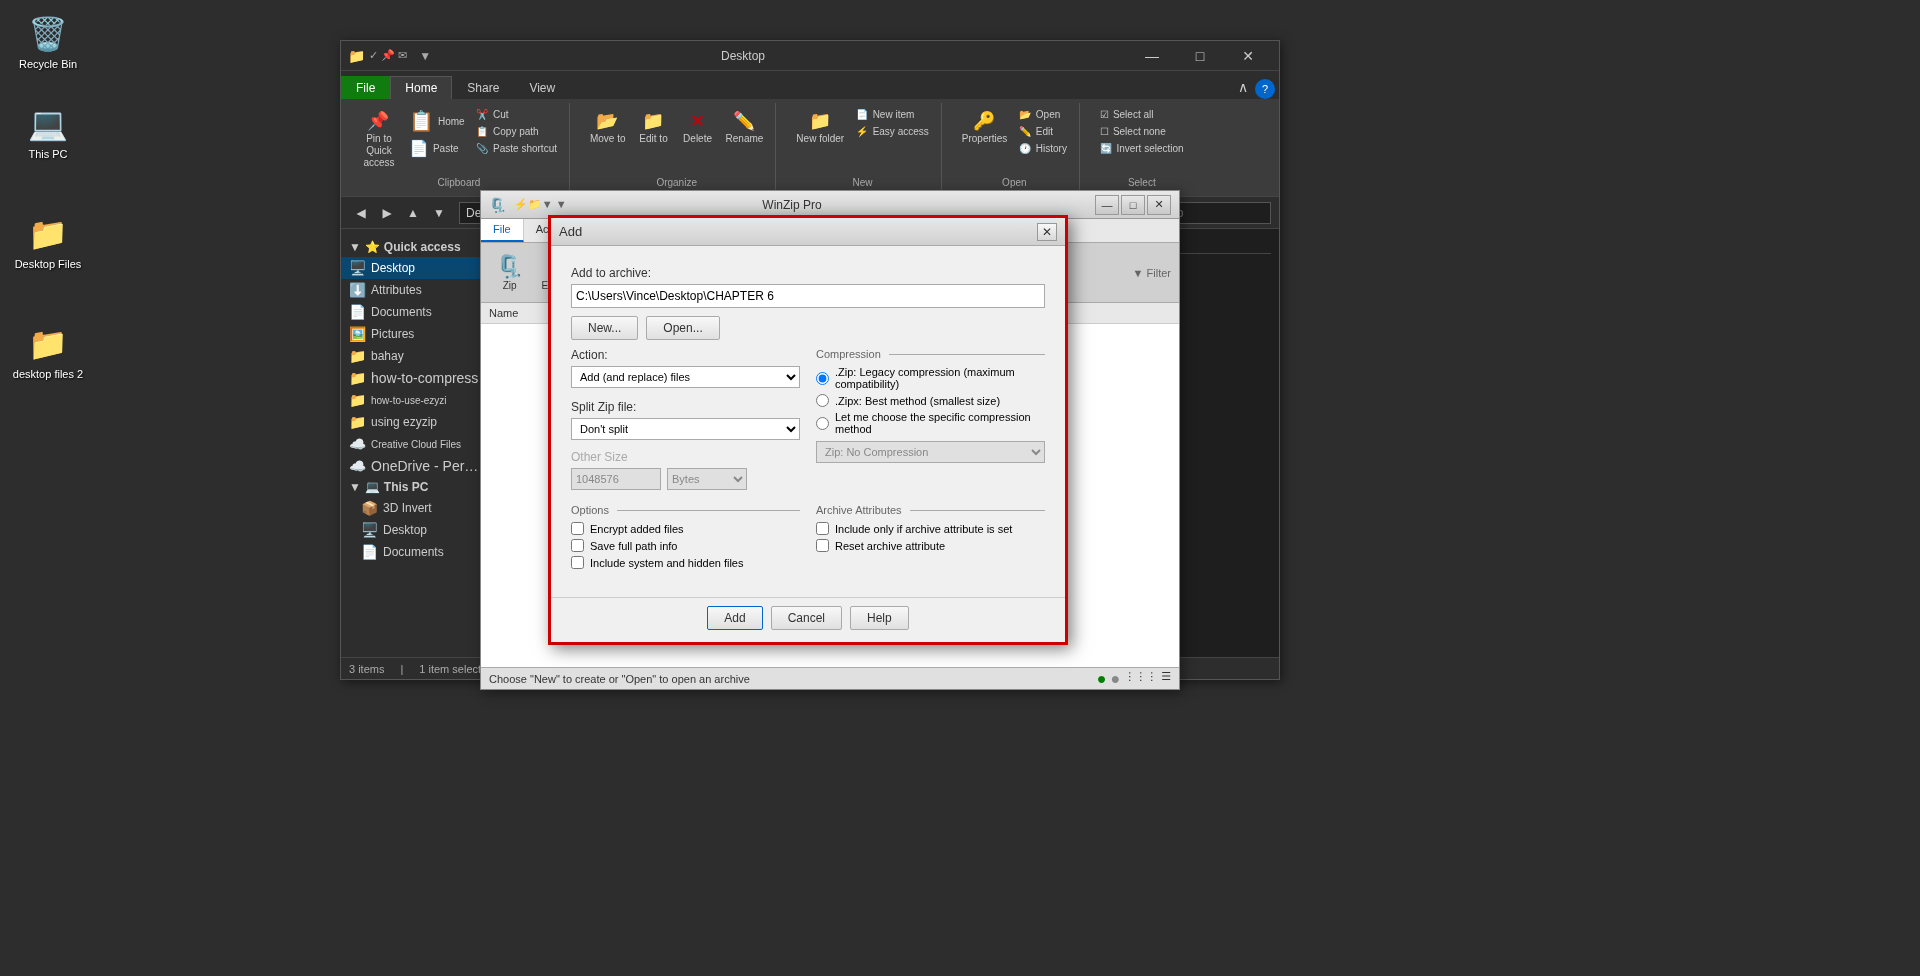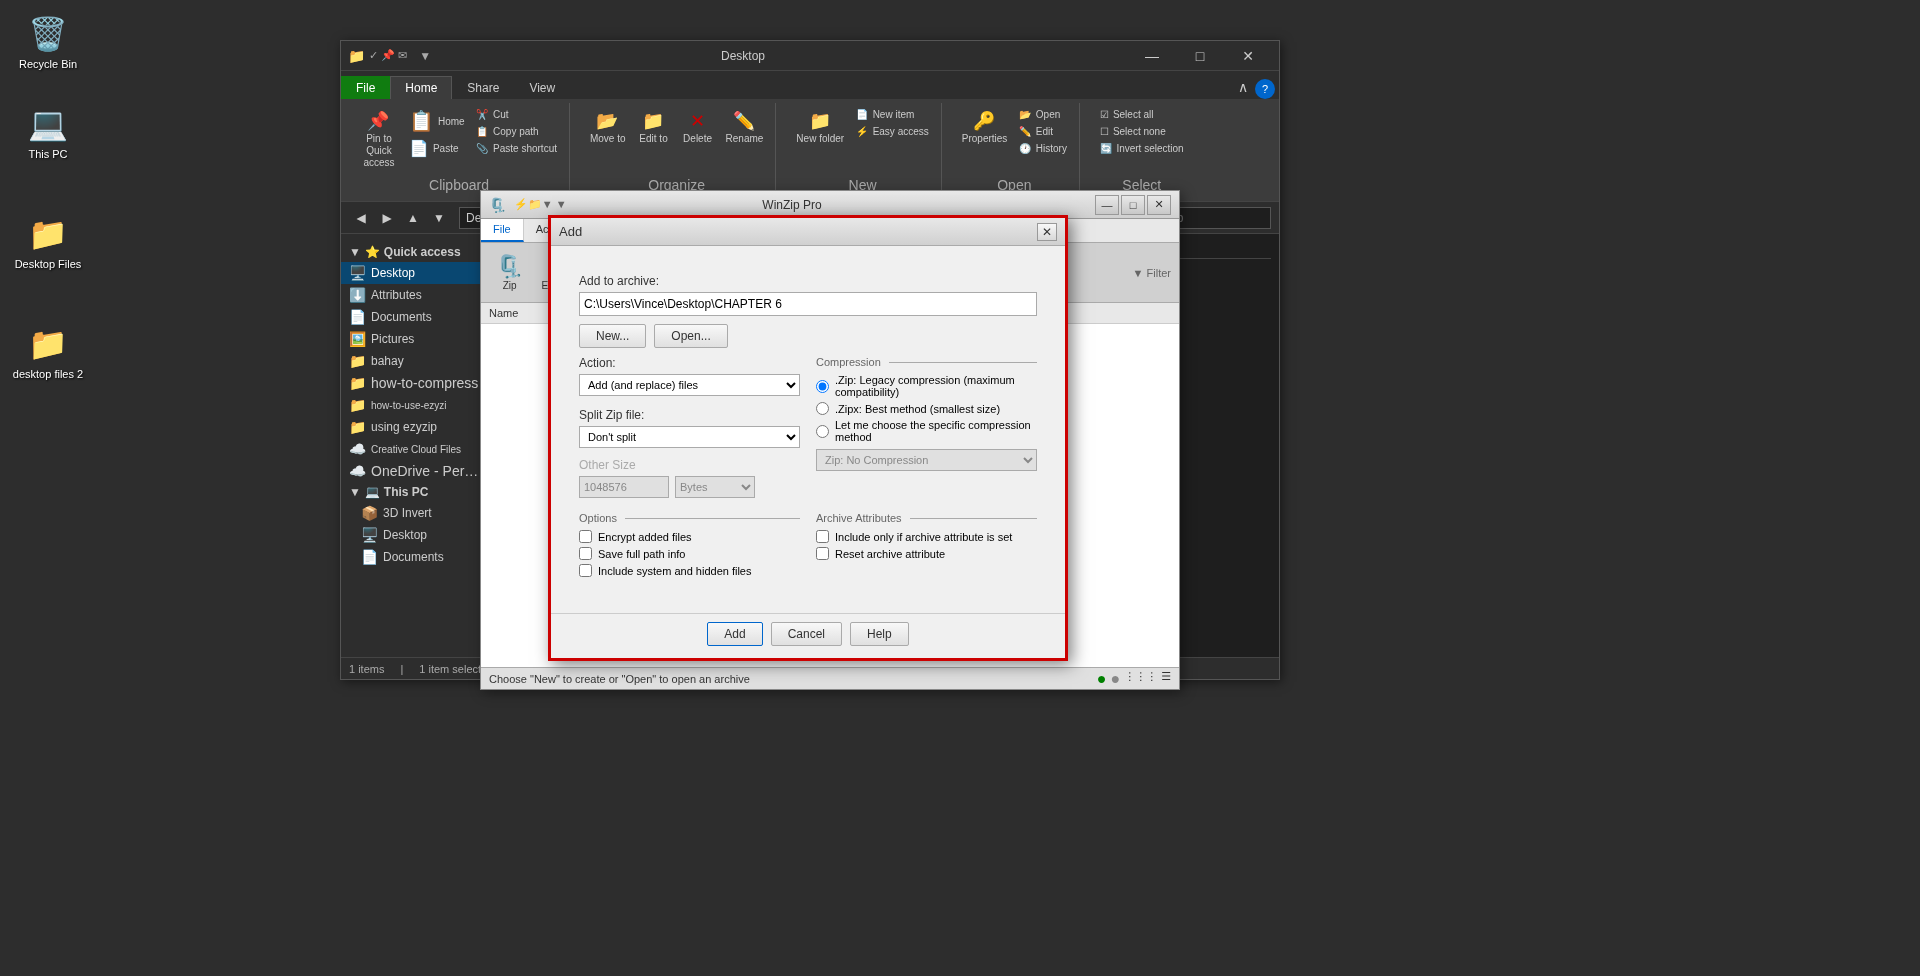--- a/index.html
+++ b/index.html
@@ -136,21 +136,21 @@
     .ribbon-group {
       display: flex;
       flex-direction: column;
       align-items: center;
       border-right: 1px solid #555;
       padding: 4px 8px;
       gap: 4px;
     }
     .ribbon-group:last-child { border-right: none; }
     .ribbon-group-label {
-      font-size: 14px;
+      font-size: 10px;
       color: #aaa;
       margin-top: auto;
       padding-top: 2px;
     }
     .ribbon-buttons {
       display: flex;
       gap: 4px;
       align-items: flex-start;
     }
     .ribbon-btn {
@@ -414,21 +414,21 @@
     .dialog-title-text { font-size: 13px; color: #333; font-weight: normal; }
     .dialog-close-btn {
       width: 20px; height: 18px;
       background: linear-gradient(to bottom, #f8f8f8, #d8d8d8);
       border: 1px solid #999;
       cursor: pointer;
       display: flex; align-items: center; justify-content: center;
       font-size: 12px;
       color: #333;
     }
-    .dialog-content { padding: 28px; }
+    .dialog-content { padding: 20px; }
     .dialog-label { font-size: 12px; color: #333; margin-bottom: 4px; }
     .dialog-input {
       width: 100%;
       height: 24px;
       border: 1px solid #aaa;
       padding: 0 4px;
       font-size: 12px;
       background: #fff;
       margin-bottom: 8px;
     }
@@ -781,21 +781,21 @@
         <span>Documents</span>
       </div>
     </div>
 
     <div class="file-list">
       <div class="file-list-header">Name</div>
     </div>
   </div>
 
   <div class="status-bar">
-    <span>1 items</span>
+    <span>3 items</span>
     <span>|</span>
     <span>1 item selected</span>
   </div>
 </div>
 
 <div class="winzip-window">
   <div class="winzip-title-bar">
     <div class="winzip-title-icons">
       <span style="font-size:14px;">🗜️</span>
       <span style="font-size:11px;color:#666;margin-left:4px;">⚡📁▼ ▼</span>

